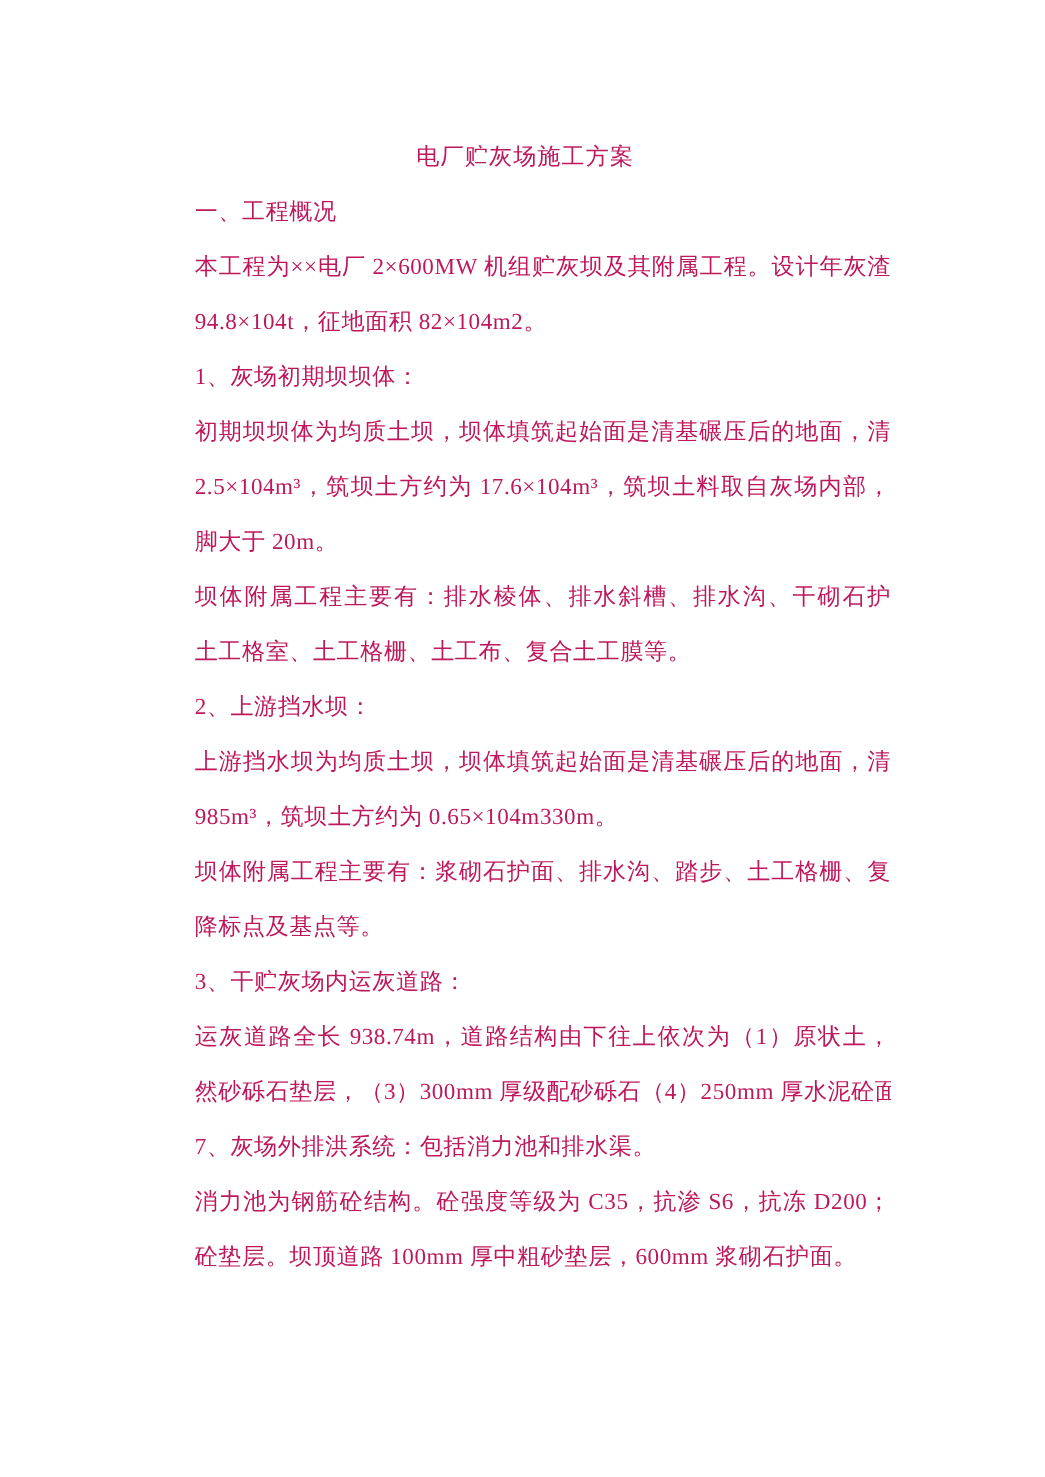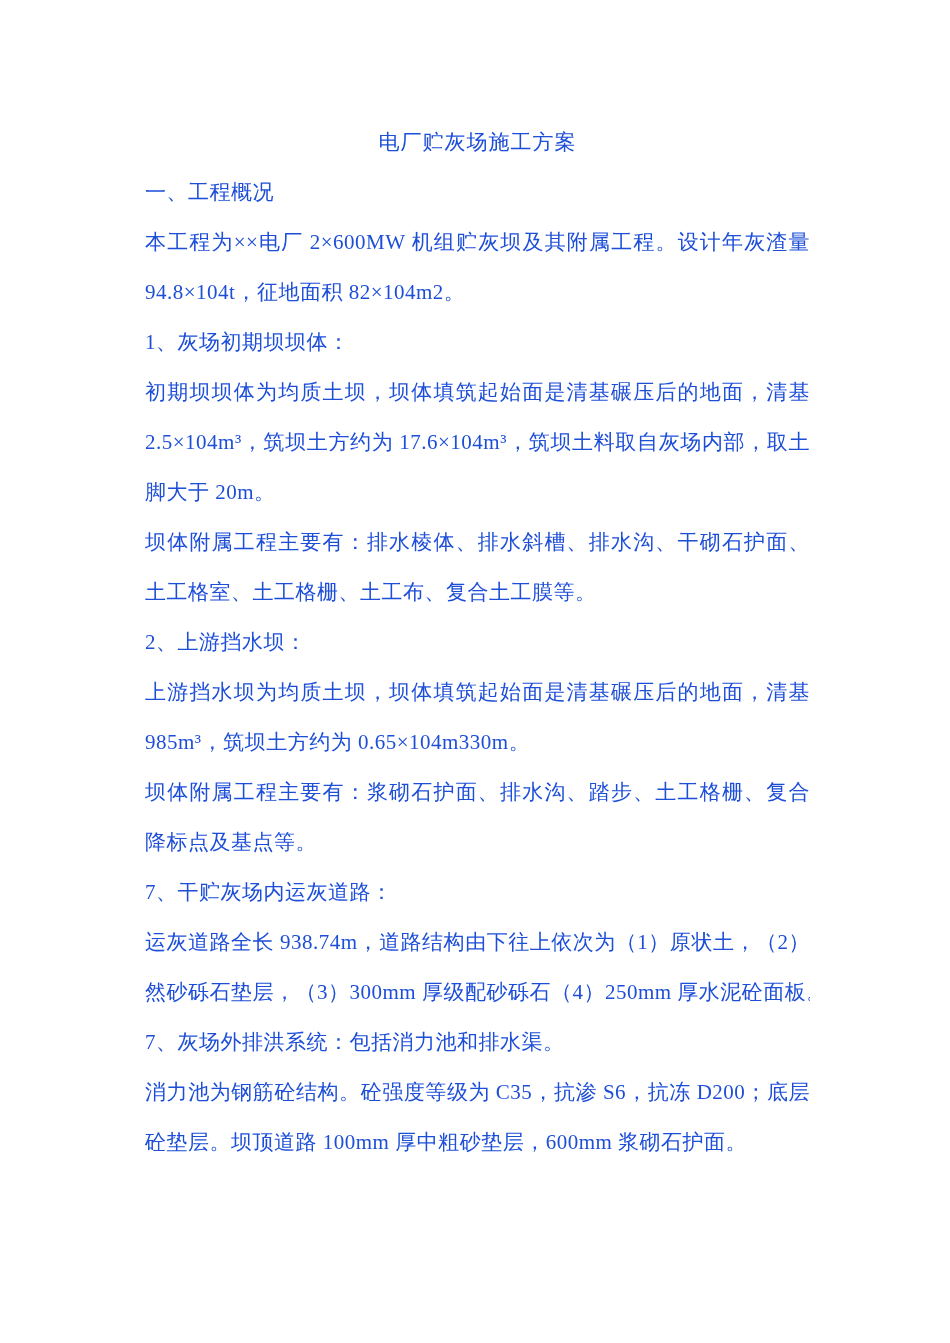--- a/index.html
+++ b/index.html
@@ -9,29 +9,30 @@
   }
   .page {
     position: relative;
     width: 950px;
     height: 1343px;
     margin: 0 auto;
     background: #ffffff;
     box-sizing: border-box;
     padding: 117px 140px 0 145px;
     font-family: "Liberation Serif", "DejaVu Serif", serif;
-    color: #1d4ed8;
+    color: #be185d;
     font-size: 21px;
   }
   .line {
     height: 50px;
     line-height: 50px;
     white-space: nowrap;
     overflow: hidden;
     letter-spacing: 0.5px;
+    margin-left: 32px;
   }
   .line.fill {
     white-space: normal;
     text-align: justify;
     text-align-last: justify;
   }
   .title-line {
     height: 50px;
     line-height: 50px;
     text-align: center;
@@ -64,21 +65,21 @@
   <div class="line">土工格室、土工格栅、土工布、复合土工膜等。</div>
 
   <div class="line">2、上游挡水坝：</div>
 
   <div class="line fill">上游挡水坝为均质土坝，坝体填筑起始面是清基碾压后的地面，清基土方约为</div>
   <div class="line">985m³，筑坝土方约为 0.65×104m330m。</div>
 
   <div class="line fill">坝体附属工程主要有：浆砌石护面、排水沟、踏步、土工格栅、复合土工膜、沉</div>
   <div class="line">降标点及基点等。</div>
 
-  <div class="line">7、干贮灰场内运灰道路：</div>
+  <div class="line">3、干贮灰场内运灰道路：</div>
 
   <div class="line fill">运灰道路全长 938.74m，道路结构由下往上依次为（1）原状土，（2）150mm 厚天</div>
   <div class="line">然砂砾石垫层，（3）300mm 厚级配砂砾石（4）250mm 厚水泥砼面板。</div>
 
   <div class="line">7、灰场外排洪系统：包括消力池和排水渠。</div>
 
   <div class="line fill">消力池为钢筋砼结构。砼强度等级为 C35，抗渗 S6，抗冻 D200；底层采用 C10 素</div>
   <div class="line">砼垫层。坝顶道路 100mm 厚中粗砂垫层，600mm 浆砌石护面。</div>
 
 </div>

